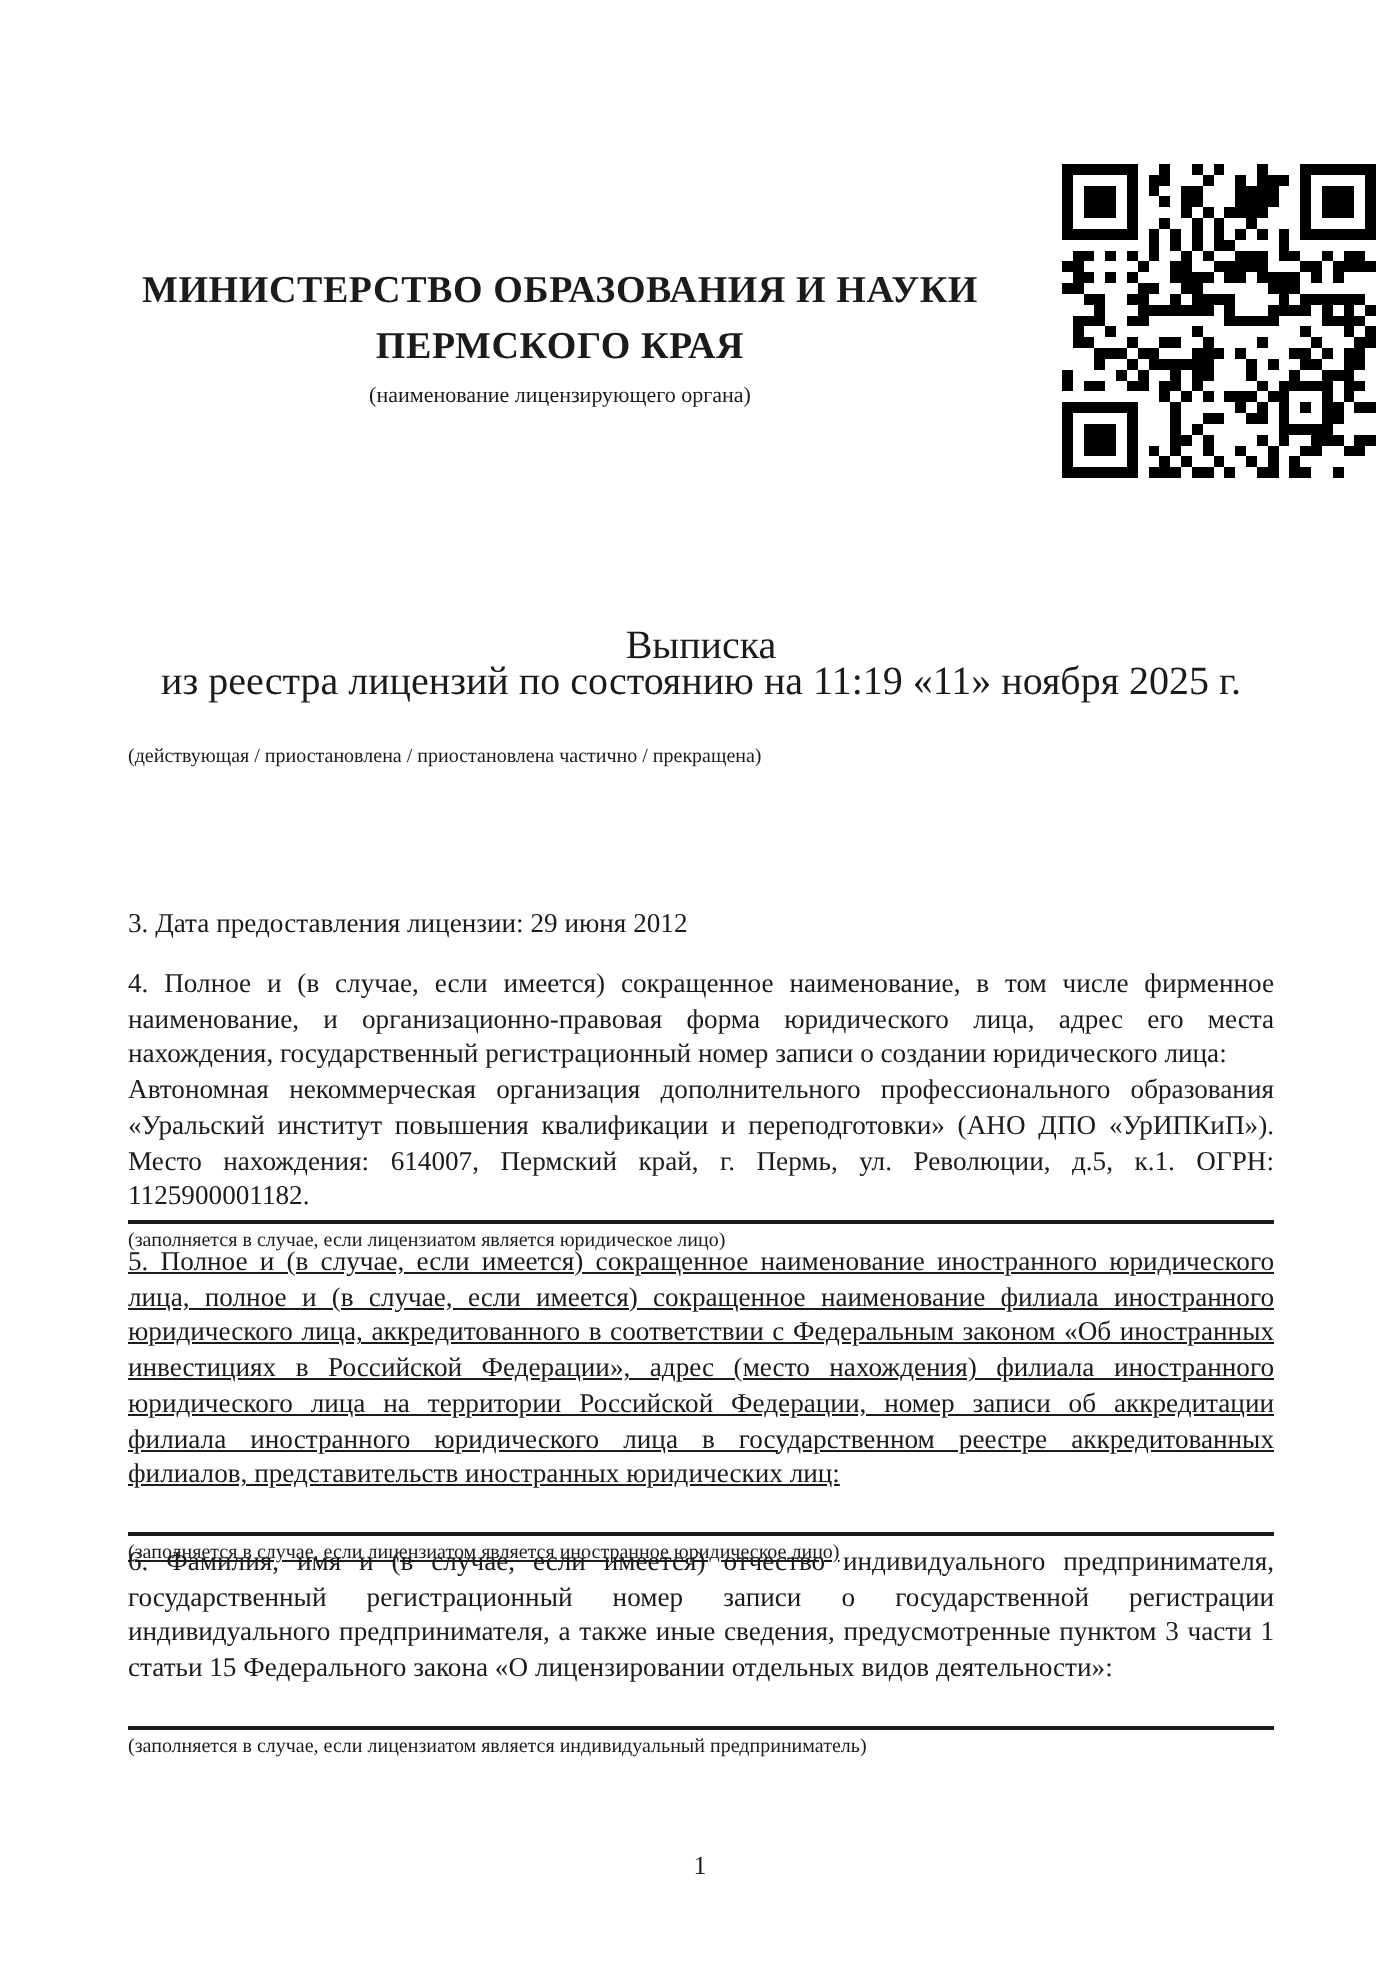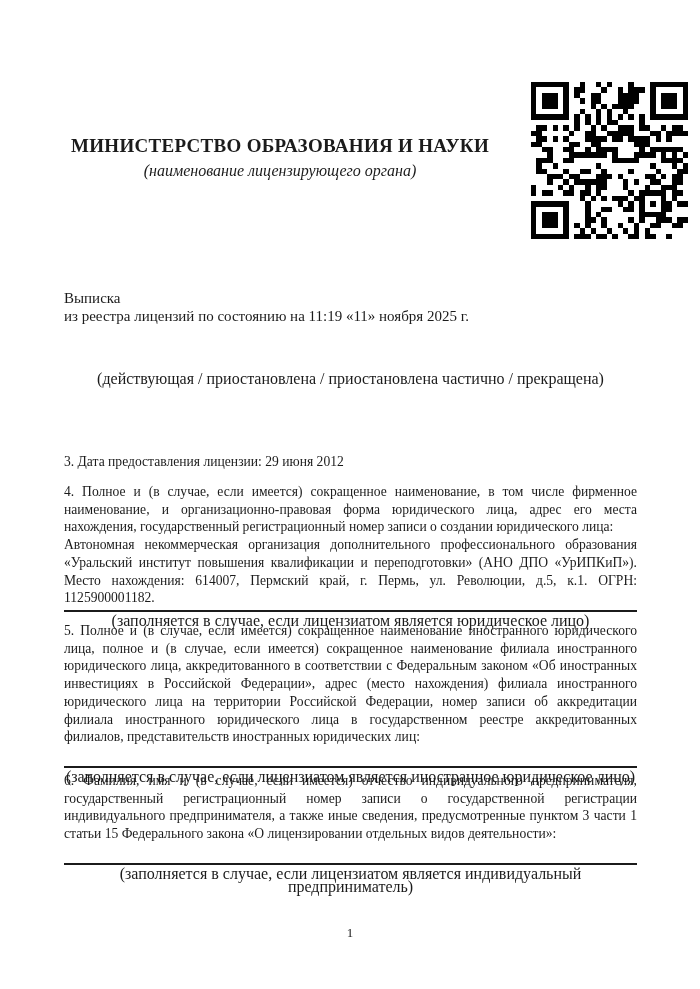--- a/index.html
+++ b/index.html
@@ -35,67 +35,66 @@
     width: 440px;
     text-align: center;
   }
   .letterhead .ministry {
     font-size: 19px;
     font-weight: bold;
     line-height: 28px;
     letter-spacing: 0.3px;
   }
   .letterhead .org-caption {
-    font-size: 16px;
+    font-size: 11px;
     line-height: 13px;
     margin-top: 4px;
-    font-style: italic;
   }
 
   
   .doc-title {
     position: absolute;
-    top: 289px;
+    top: 314px;
     left: 64px;
     width: 573px;
-    text-align: left;
-    font-size: 15px;
+    text-align: center;
+    font-size: 20px;
     line-height: 18px;
   }
 
   
   .item {
     position: absolute;
     left: 64px;
     width: 573px;
     font-size: 13.6px;
     line-height: 17.7px;
   }
   .item p { margin: 0; }
   .item .justified { text-align: justify; }
   .item .note {
-    text-align: center;
-    font-size: 16px;
+    text-align: left;
+    font-size: 10px;
     line-height: 13px;
     margin-top: 2px;
   }
   .rule {
     border: none;
     border-top: 2px solid #1b1b1b;
     margin: 3px 0 0 0;
     height: 0;
   }
   .rule.after-blank { margin-top: 20px; }
 
   .item1 { top: 369px; }
   .item1 .note { margin-top: 3px; }
   .item2 { top: 420px; }
   .item3 { top: 453px; }
   .item4 { top: 483px; }
-  .item5 { top: 622px; }
+  .item5 { top: 622px; text-decoration: underline; }
   .item6 { top: 772px; }
   .item7 { top: 895px; }
 
   .page-number {
     position: absolute;
     top: 925px;
     left: 0;
     width: 700px;
     text-align: center;
     font-size: 13px;
@@ -495,20 +494,21 @@
         <rect x="1" y="28" width="1" height="1" fill="#000000"></rect>
         <rect x="2" y="28" width="1" height="1" fill="#000000"></rect>
         <rect x="3" y="28" width="1" height="1" fill="#000000"></rect>
         <rect x="4" y="28" width="1" height="1" fill="#000000"></rect>
         <rect x="5" y="28" width="1" height="1" fill="#000000"></rect>
         <rect x="6" y="28" width="1" height="1" fill="#000000"></rect>
       </svg></div>
 
   <div class="letterhead">
     <div class="ministry">МИНИСТЕРСТВО ОБРАЗОВАНИЯ И НАУКИ</div>
+    <div class="ministry">ПЕРМСКОГО КРАЯ</div>
     <div class="org-caption">(наименование лицензирующего органа)</div>
   </div>
 
   <div class="doc-title">
     <div>Выписка</div>
     <div>из реестра лицензий по состоянию на 11:19 «11» ноября 2025 г.</div>
   </div>
 
   <div class="item item1">
     <div class="note">(действующая / приостановлена / приостановлена частично / прекращена)</div>

